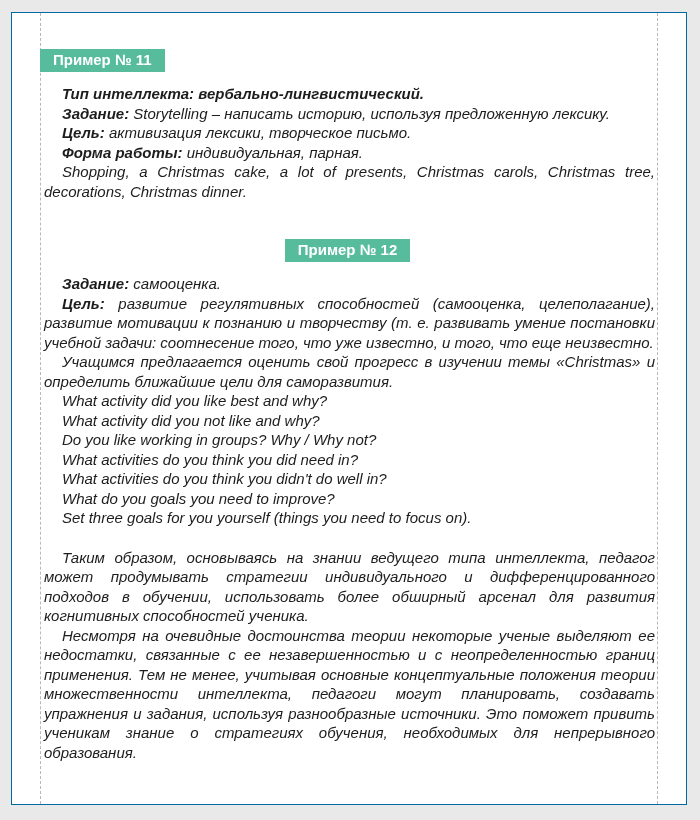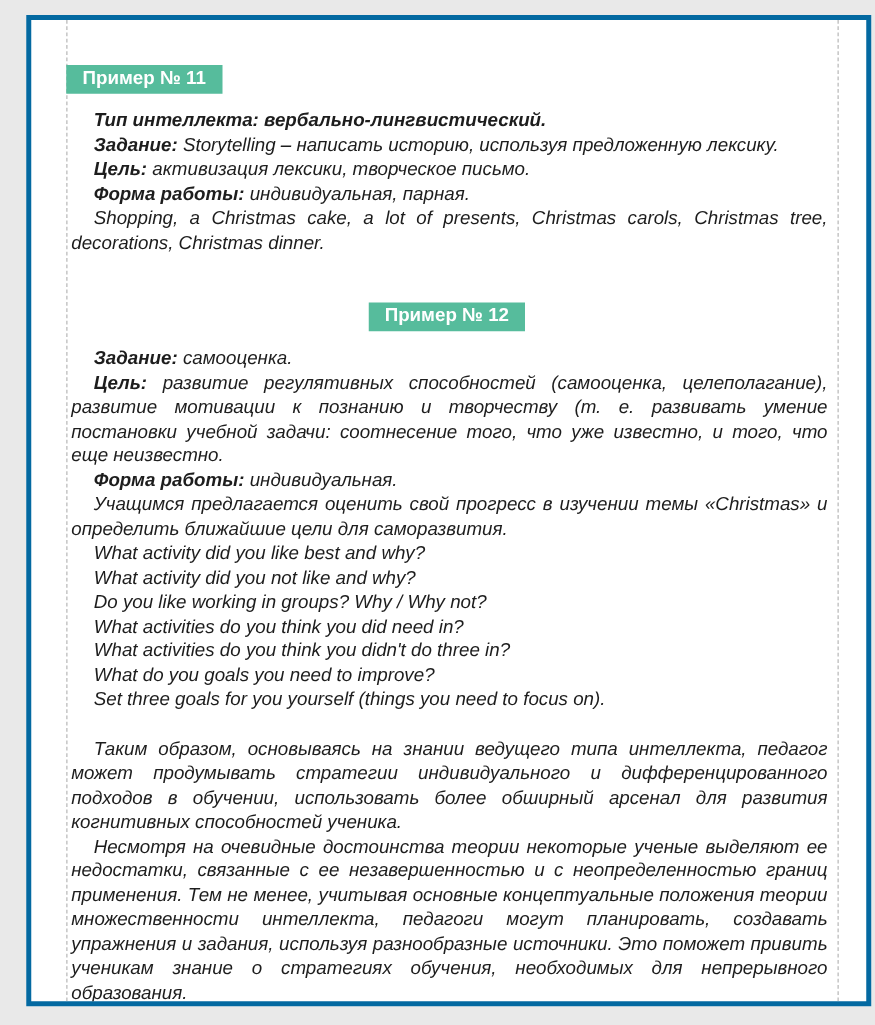--- a/index.html
+++ b/index.html
@@ -3,22 +3,22 @@
 <meta charset="utf-8">
 <style>
   html,body{margin:0;padding:0;}
   body{
     width:700px;height:820px;position:relative;
     background:#e9e9e9;
     font-family:"Liberation Sans","DejaVu Sans",sans-serif;
     -webkit-font-smoothing:antialiased;
   }
   .card{
-    position:absolute;left:21px;top:12px;width:676px;height:793px;
-    background:#ffffff;border:4px solid #0369a1;box-sizing:border-box;
+    position:absolute;left:11px;top:12px;width:676px;height:793px;
+    background:#ffffff;border:1px solid #0369a1;box-sizing:border-box;
     overflow:hidden;
   }
   .dash{position:absolute;top:0;bottom:0;width:0;border-left:1px dashed #b8b8b8;}
   .dash-left{left:28px;}
   .dash-right{left:645px;}
   .content{
     position:absolute;left:32px;right:31px;top:36px;
     color:#1d1d1d;font-size:15px;line-height:19.5px;
   }
   .badge{
@@ -76,30 +76,26 @@
 
     <div class="block">
       <p class="field">
         <span class="lbl">Задание:</span>
         <span>самооценка.</span>
       </p>
       <p class="field">
         <span class="lbl">Цель:</span>
         <span>развитие регулятивных способностей (самооценка, целеполагание), развитие мотивации к познанию и творчеству (т. е. развивать умение постановки учебной задачи: соотнесение того, что уже известно, и того, что еще неизвестно.</span>
       </p>
-      <p class="field">
-        <span class="lbl">Форма работы:</span>
-        <span>индивидуальная.</span>
-      </p>
       <p class="para">Учащимся предлагается оценить свой прогресс в изучении темы «Christmas» и определить ближайшие цели для саморазвития.</p>
       <p class="question">What activity did you like best and why?</p>
       <p class="question">What activity did you not like and why?</p>
       <p class="question">Do you like working in groups? Why / Why not?</p>
       <p class="question">What activities do you think you did need in?</p>
-      <p class="question">What activities do you think you didn't do three in?</p>
+      <p class="question">What activities do you think you didn't do well in?</p>
       <p class="question">What do you goals you need to improve?</p>
       <p class="question">Set three goals for you yourself (things you need to focus on).</p>
     </div>
 
     <div class="closing">
       <p class="para">Таким образом, основываясь на знании ведущего типа интеллекта, педагог может продумывать стратегии индивидуального и дифференцированного подходов в обучении, использовать более обширный арсенал для развития когнитивных способностей ученика.</p>
       <p class="para">Несмотря на очевидные достоинства теории некоторые ученые выделяют ее недостатки, связанные с ее незавершенностью и с неопределенностью границ применения. Тем не менее, учитывая основные концептуальные положения теории множественности интеллекта, педагоги могут планировать, создавать упражнения и задания, используя разнообразные источники. Это поможет привить ученикам знание о стратегиях обучения, необходимых для непрерывного образования.</p>
     </div>
 
   </div>

